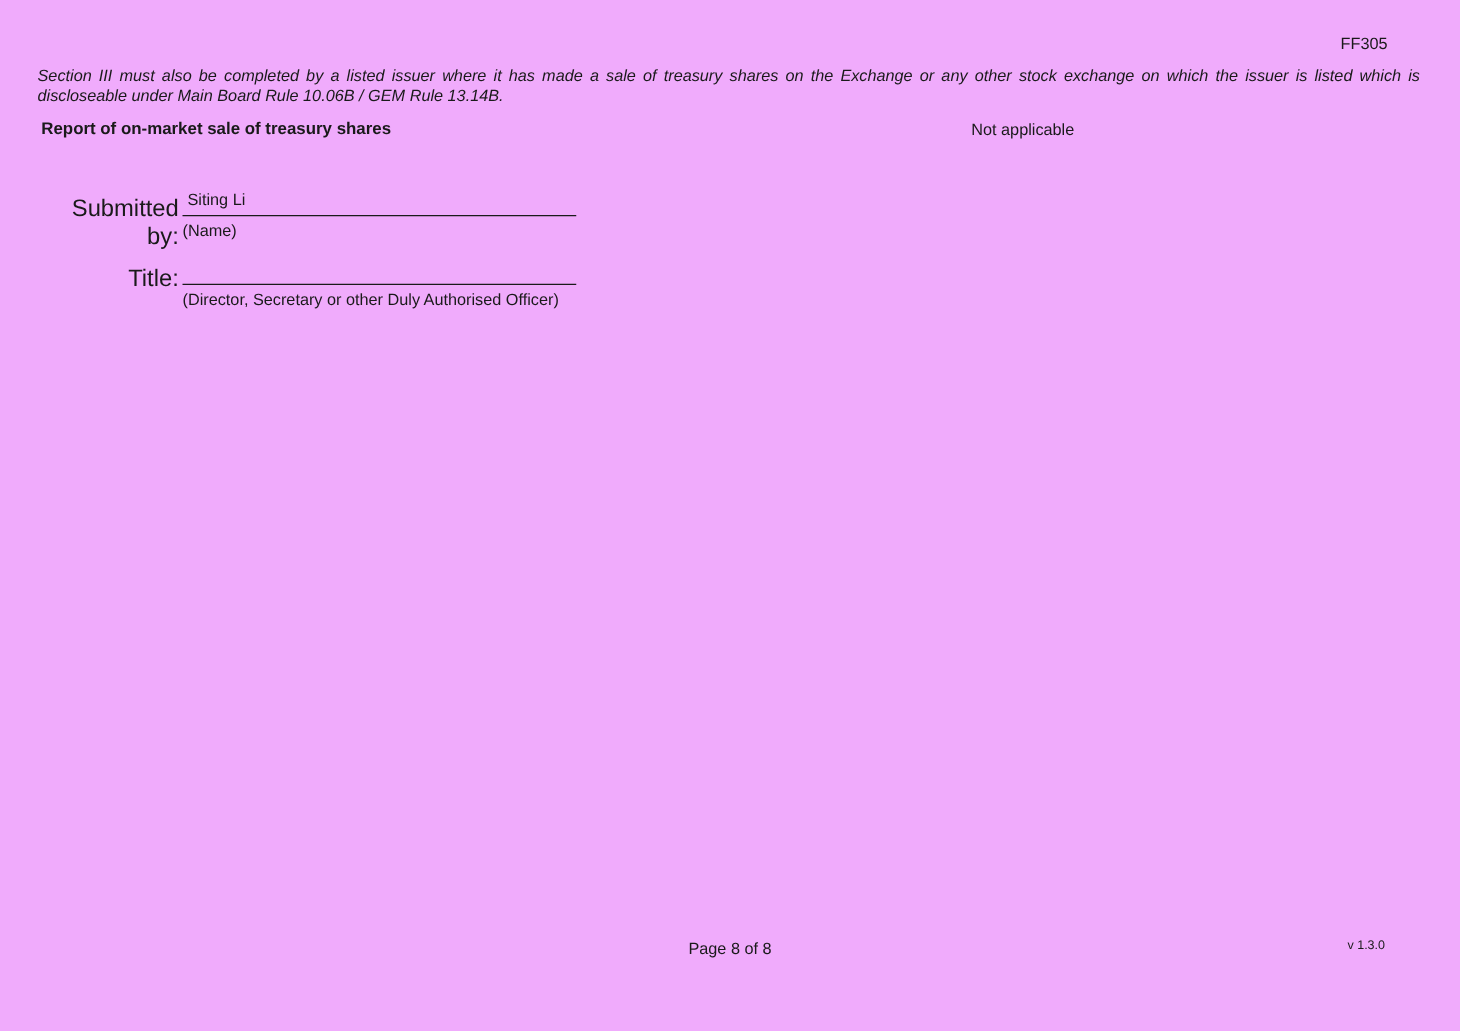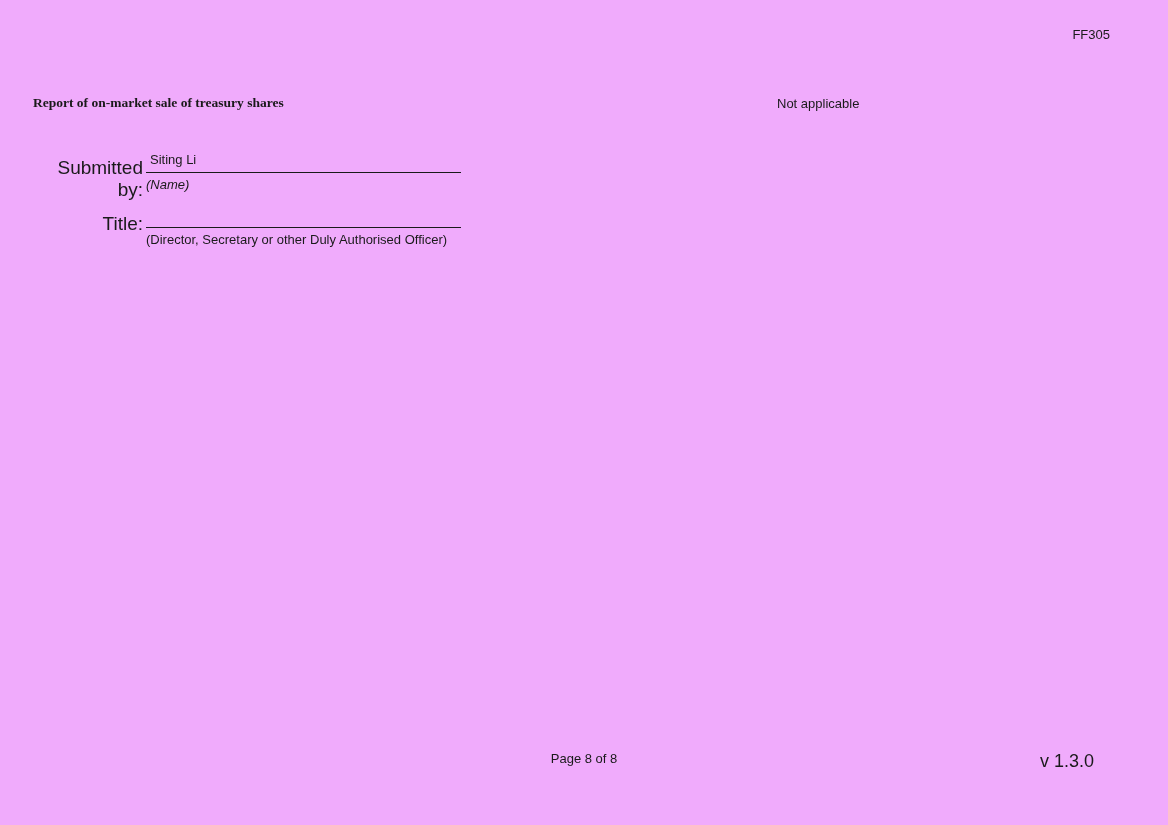--- a/index.html
+++ b/index.html
@@ -33,21 +33,20 @@
     font-style: italic;
     line-height: 16px;
     text-align: justify;
   }
   .section-heading {
     position: absolute;
     top: 95px;
     left: 33px;
     font-size: 13.5px;
     font-weight: bold;
-    font-family: Liberation Serif, serif;
   }
   .status {
     position: absolute;
     top: 96px;
     left: 777px;
     font-size: 13px;
     text-align: right;
   }
   .field-label {
     position: absolute;
@@ -72,50 +71,51 @@
     border-bottom: 1px solid #1a1a1a;
   }
   .field-caption {
     position: absolute;
     left: 146px;
     font-size: 13px;
   }
   .lbl-submitted { top: 157px; }
   .val-submitted { top: 152px; }
   .line-submitted { top: 172px; }
-  .cap-submitted { top: 177px; font-style: italic; }
+  .cap-submitted { top: 177px; }
 
   .lbl-title { top: 213px; }
   .val-title { top: 211px; }
   .line-title { top: 227px; }
   .cap-title { top: 232px; }
 
   .footer-page {
     position: absolute;
     top: 751px;
     left: 0;
     width: 1168px;
     text-align: center;
     font-size: 13px;
   }
   .footer-version {
     position: absolute;
     top: 751px;
-    right: 74px;
-    font-size: 18px;
+    right: 60px;
+    font-size: 10px;
     text-align: right;
   }
 </style>
 </head>
 <body>
 
 <div class="page">
 
   <div class="form-code">FF305</div>
 
+  <div class="intro">Section III must also be completed by a listed issuer where it has made a sale of treasury shares on the Exchange or any other stock exchange on which the issuer is listed which is discloseable under Main Board Rule 10.06B / GEM Rule 13.14B.</div>
 
   <div class="section-heading">Report of on-market sale of treasury shares</div>
 
   <div class="status">Not applicable</div>
 
   <div class="field-label lbl-submitted">Submitted by:</div>
   <div class="field-value val-submitted">Siting Li</div>
   <div class="field-line line-submitted"></div>
   <div class="field-caption cap-submitted">(Name)</div>
 

